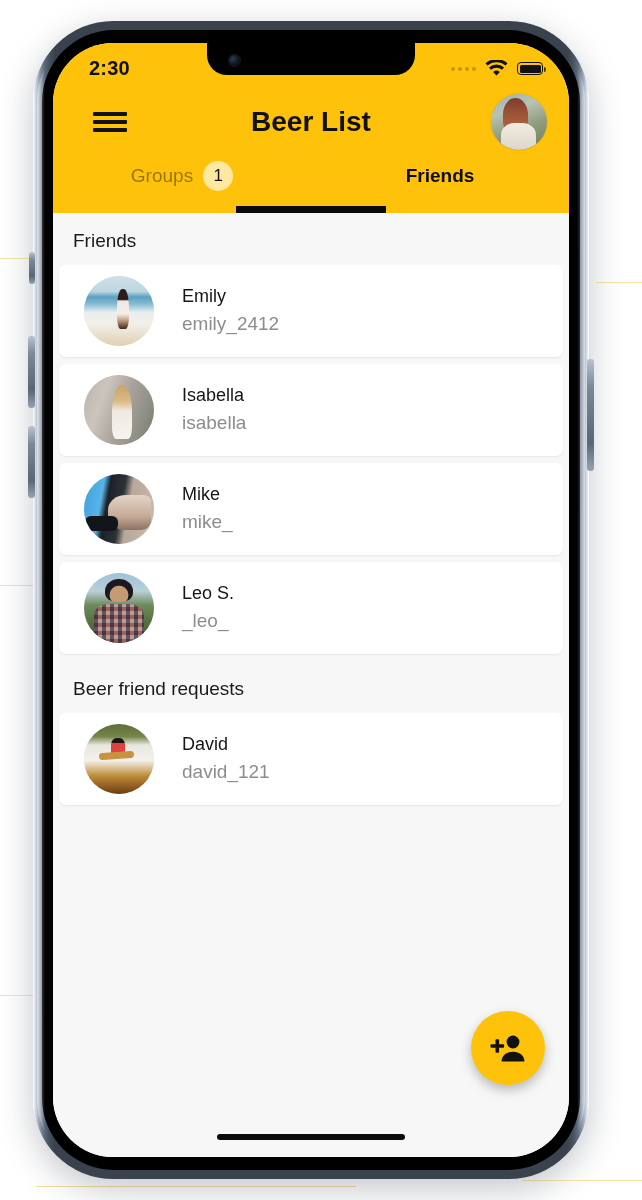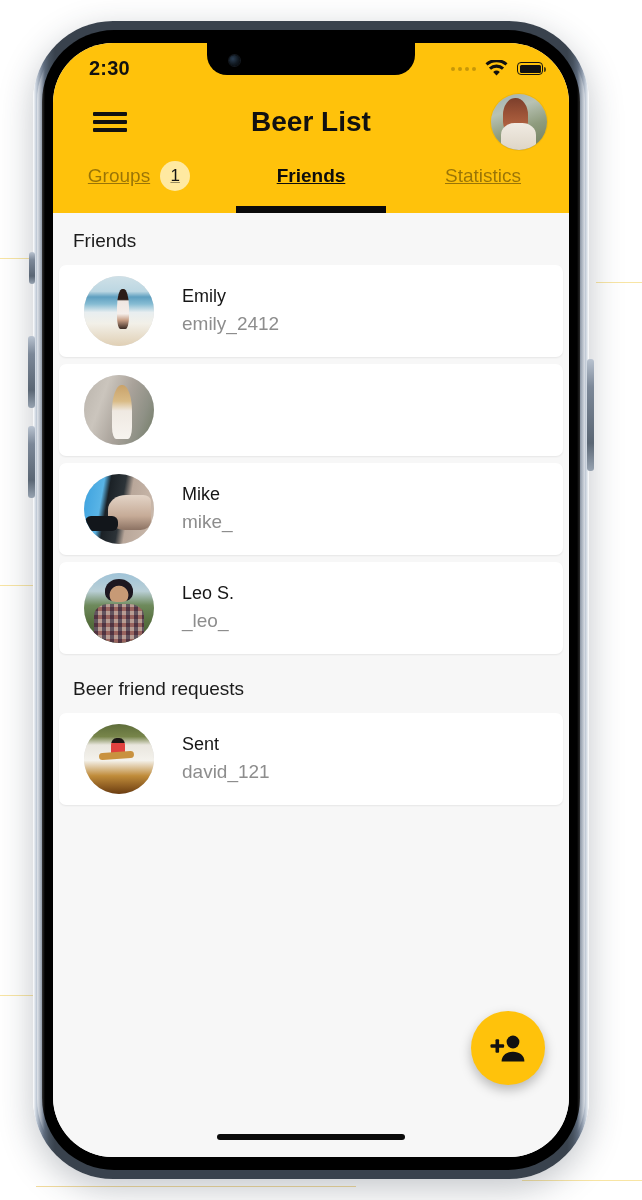--- a/index.html
+++ b/index.html
@@ -223,21 +223,20 @@
     flex: 1;
     display: flex;
     align-items: center;
     justify-content: center;
     gap: 10px;
     font-size: 19px;
     color: rgba(0,0,0,.40);
     cursor: pointer;
     position: relative;
     padding-bottom: 17px;
-    text-decoration: underline;
   }
   .tab.active { color: #0d0d0d; font-weight: bold; }
   .tab-badge {
     min-width: 30px;
     height: 30px;
     border-radius: 50%;
     background: #FFE9A1;
     color: #141414;
     font-size: 17px;
     display: flex;
@@ -483,23 +482,20 @@
       </div>
 
       <div class="tabs">
         <div class="tab">
           <span>Groups</span>
           <span class="tab-badge">1</span>
         </div>
         <div class="tab active">
           <span>Friends</span>
         </div>
-        <div class="tab">
-          <span>Statistics</span>
-        </div>
         <div class="tab-indicator">
             <i></i>
           </div>
       </div>
 
       <div class="body">
 
         <div class="section-header">Friends</div>
 
         <div class="card">
@@ -509,20 +505,24 @@
           <div class="card-text">
             <div class="card-name">Emily</div>
             <div class="card-handle">emily_2412</div>
           </div>
         </div>
 
         <div class="card">
           <div class="card-avatar">
               <div class="ph ph-isabella"></div>
             </div>
+          <div class="card-text">
+            <div class="card-name">Isabella</div>
+            <div class="card-handle">isabella</div>
+          </div>
         </div>
 
         <div class="card">
           <div class="card-avatar">
               <div class="ph ph-mike"></div>
             </div>
           <div class="card-text">
             <div class="card-name">Mike</div>
             <div class="card-handle">mike_</div>
           </div>
@@ -538,21 +538,21 @@
           </div>
         </div>
 
         <div class="section-header">Beer friend requests</div>
 
         <div class="card">
           <div class="card-avatar">
               <div class="ph ph-david"></div>
             </div>
           <div class="card-text">
-            <div class="card-name">Sent</div>
+            <div class="card-name">David</div>
             <div class="card-handle">david_121</div>
           </div>
         </div>
 
       </div>
     </div>
 
     <div class="fab">
       <svg width="36" height="30" viewBox="0 0 36 30">
         <circle cx="23" cy="9" r="6.4" fill="#111"></circle>

